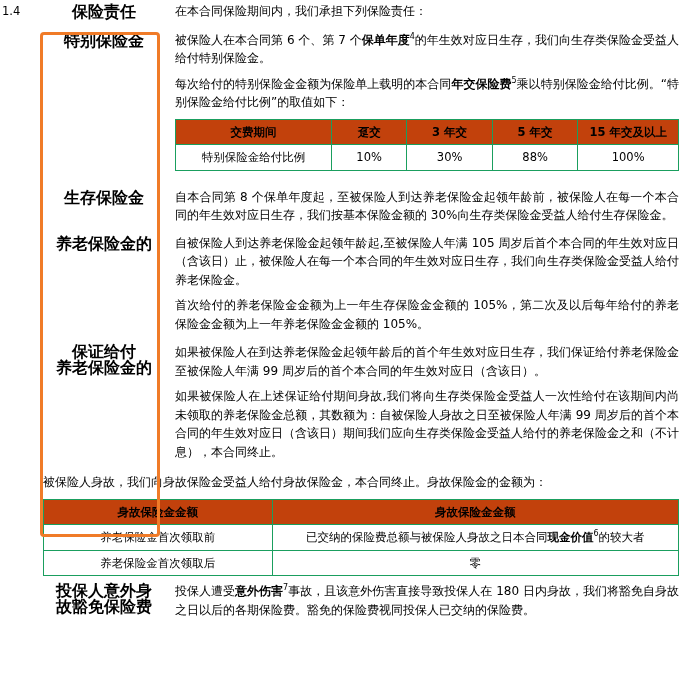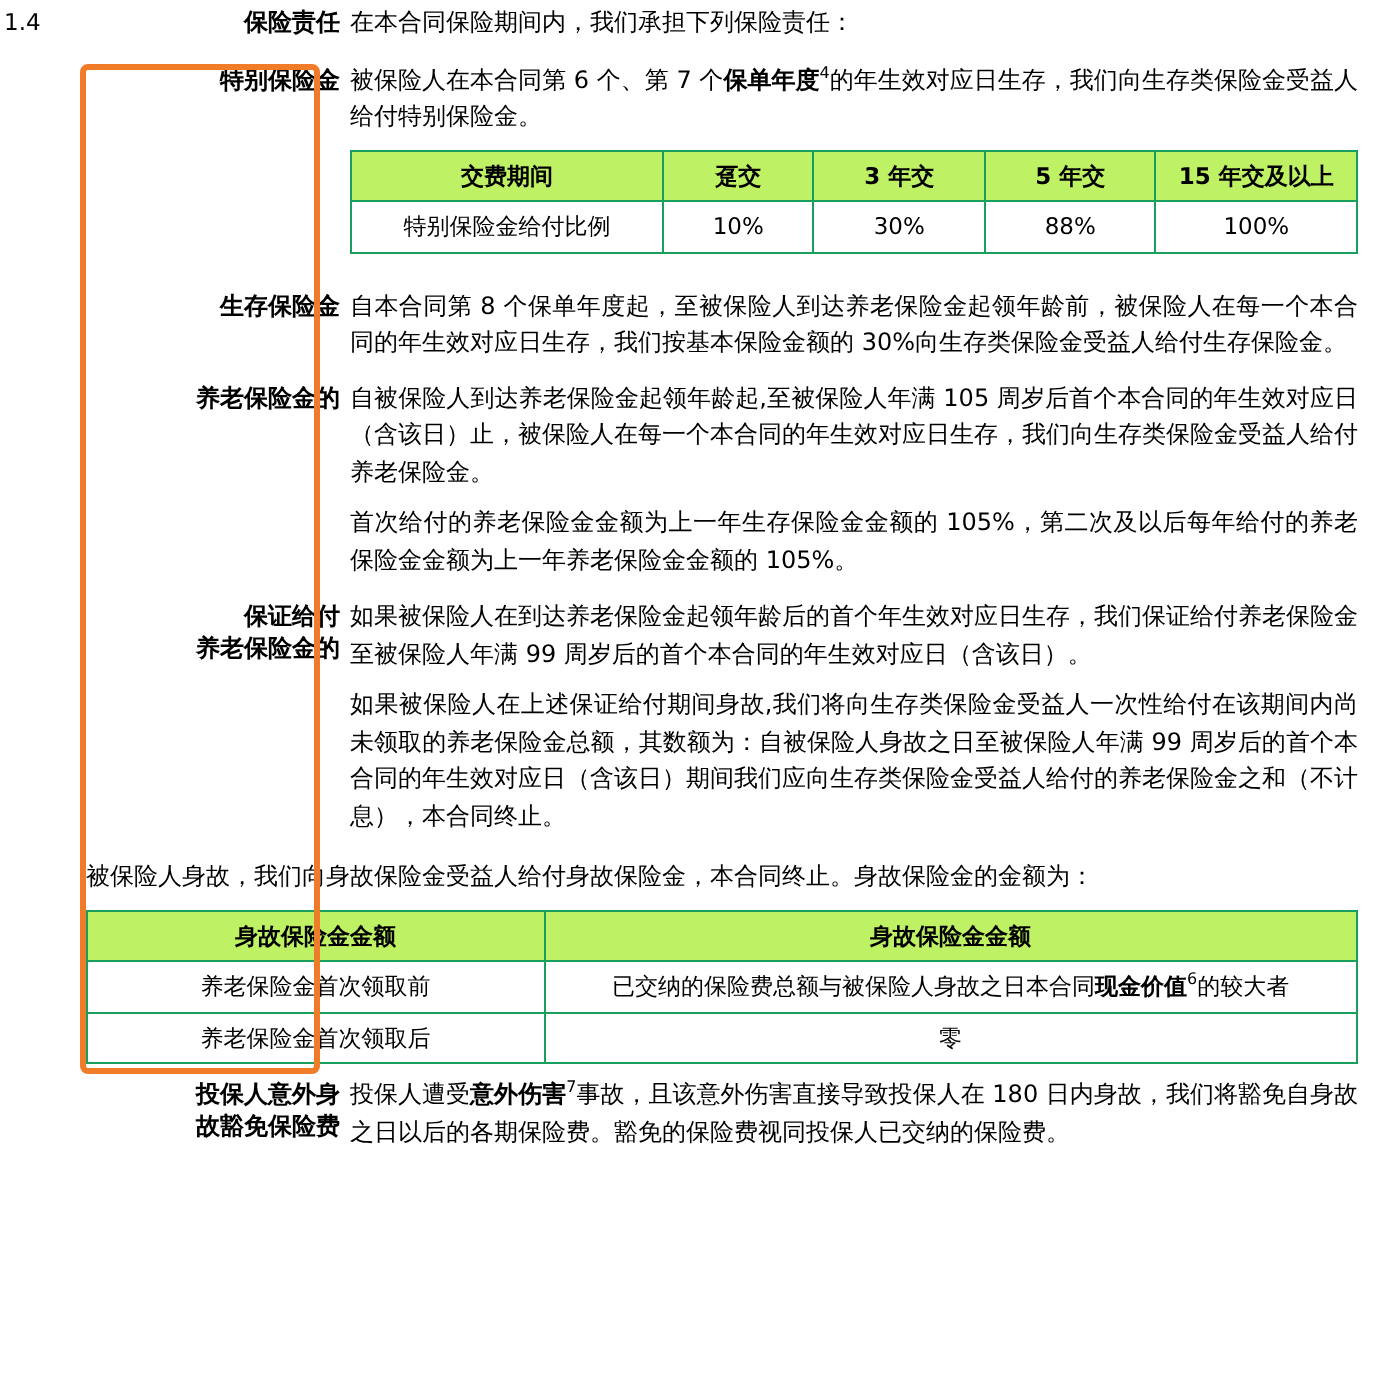--- a/index.html
+++ b/index.html
@@ -34,23 +34,23 @@
     line-height: 17px;
     padding-top: 1px;
     padding-left: 2px;
     box-sizing: border-box;
   }
   .col-label {
     width: 132px;
     flex: 0 0 132px;
     box-sizing: border-box;
     font-weight: bold;
-    font-size: 12px;
+    font-size: 16px;
     line-height: 17px;
-    text-align: right;
+    text-align: center;
     padding-top: 1px;
   }
   .col-body {
     flex: 1 1 auto;
     box-sizing: border-box;
     padding-left: 5px;
     padding-right: 8px;
     font-size: 12px;
     line-height: 18.5px;
   }
@@ -86,21 +86,21 @@
     font-size: 11.5px;
     width: 100%;
   }
   table td, table th {
     border: 1px solid #1a9e5e;
     padding: 3px 4px;
     text-align: center;
     font-weight: normal;
   }
   thead td, thead th {
-    background: #bef264;
+    background: #c2410c;
     font-weight: bold;
   }
   .tbl-wrap { margin: 2px 0 8px 0; }
   .tbl-wrap2 { margin: 4px 0 6px 0; }
 
   
   .sec { margin-bottom: 0; }
   .sec-1 { margin-top: 2px; }
   .gap-a { height: 10px; }
   .gap-b { height: 9px; }
@@ -127,20 +127,23 @@
 
   <div class="gap-a"></div>
 
   <div class="row">
     <div class="col-num"></div>
     <div class="col-label">特别保险金</div>
     <div class="col-body">
       <p class="para">
         <span>被保险人在本合同第 6 个、第 7 个</span><span class="b">保单年度</span><sup>4</sup><span>的年生效对应日生存，我们向生存类保险金受益人给付特别保险金。</span>
       </p>
+      <p class="para">
+        <span>每次给付的特别保险金金额为保险单上载明的本合同</span><span class="b">年交保险费</span><sup>5</sup><span>乘以特别保险金给付比例。“特别保险金给付比例”的取值如下：</span>
+      </p>
       <div class="tbl-wrap">
         <table>
           <thead>
             <tr>
               <td style="width:31%">交费期间</td>
               <td style="width:15%">趸交</td>
               <td style="width:17%">3 年交</td>
               <td style="width:17%">5 年交</td>
               <td style="width:20%">15 年交及以上</td>
             </tr>

